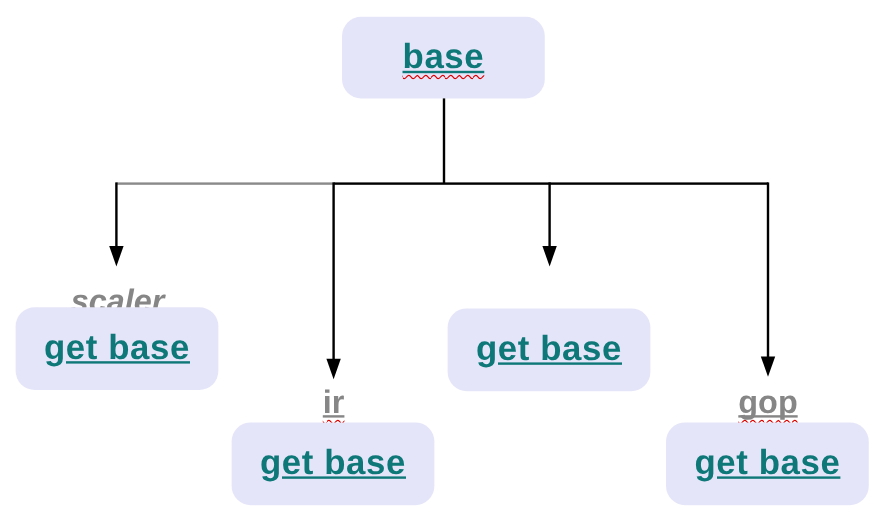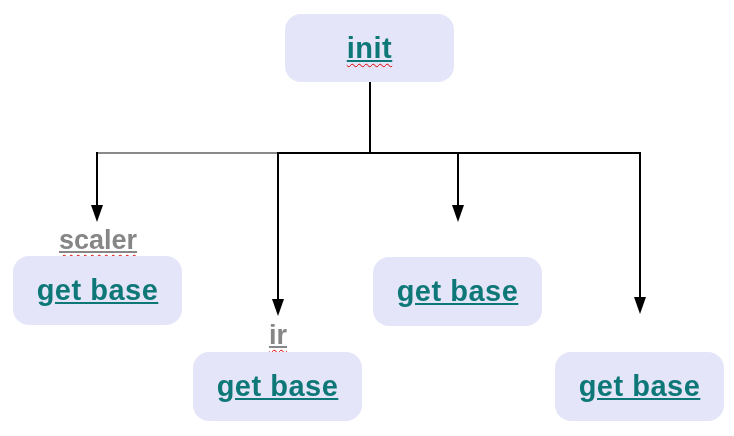--- a/index.html
+++ b/index.html
@@ -65,50 +65,51 @@
     border-right:6px solid transparent;
     border-top:17px solid var(--connector);
   }
 </style>
 </head>
 <body>
 
 <div class="canvas">
 
   <div class="node" style="left:285px;top:14px;width:169px;height:68px;">
-    <span class="node-text squiggle"><span class="ul">init</span></span>
+    <span class="node-text squiggle"><span class="ul">base</span></span>
   </div>
 
   <div class="line" style="left:369px;top:82px;width:2px;height:71px;"></div>
   <div class="line light" style="left:97px;top:152px;width:181px;height:1.5px;"></div>
   <div class="line" style="left:278px;top:151.5px;width:362px;height:2px;"></div>
 
   <div class="line" style="left:96px;top:152px;width:2px;height:55px;"></div>
   <div class="arrow" style="left:91px;top:205px;"></div>
 
   <div class="line" style="left:277px;top:152px;width:2px;height:148px;"></div>
   <div class="arrow" style="left:272px;top:299px;"></div>
 
   <div class="line" style="left:457px;top:152px;width:2px;height:55px;"></div>
   <div class="arrow" style="left:452px;top:205px;"></div>
 
   <div class="line" style="left:639px;top:152px;width:2px;height:146px;"></div>
   <div class="arrow" style="left:634px;top:297px;"></div>
 
-  <div class="branch-label squiggle" style="left:98px;top:227px;"><span class="ul">scaler</span></div>
+  <div class="branch-label squiggle" style="left:98px;top:238px;font-style:italic;"><span class="ul">scaler</span></div>
   <div class="node" style="left:13px;top:256px;width:169px;height:69px;">
     <span class="node-text">get base</span>
   </div>
 
   <div class="branch-label squiggle" style="left:278px;top:322px;"><span class="ul">ir</span></div>
   <div class="node" style="left:193px;top:352px;width:169px;height:69px;">
     <span class="node-text">get base</span>
   </div>
 
   <div class="node" style="left:373px;top:257px;width:169px;height:69px;">
     <span class="node-text">get base</span>
   </div>
 
+  <div class="branch-label squiggle" style="left:640px;top:322px;"><span class="ul">gop</span></div>
   <div class="node" style="left:555px;top:352px;width:169px;height:69px;">
     <span class="node-text">get base</span>
   </div>
 
 </div>
 
 </body></html>

